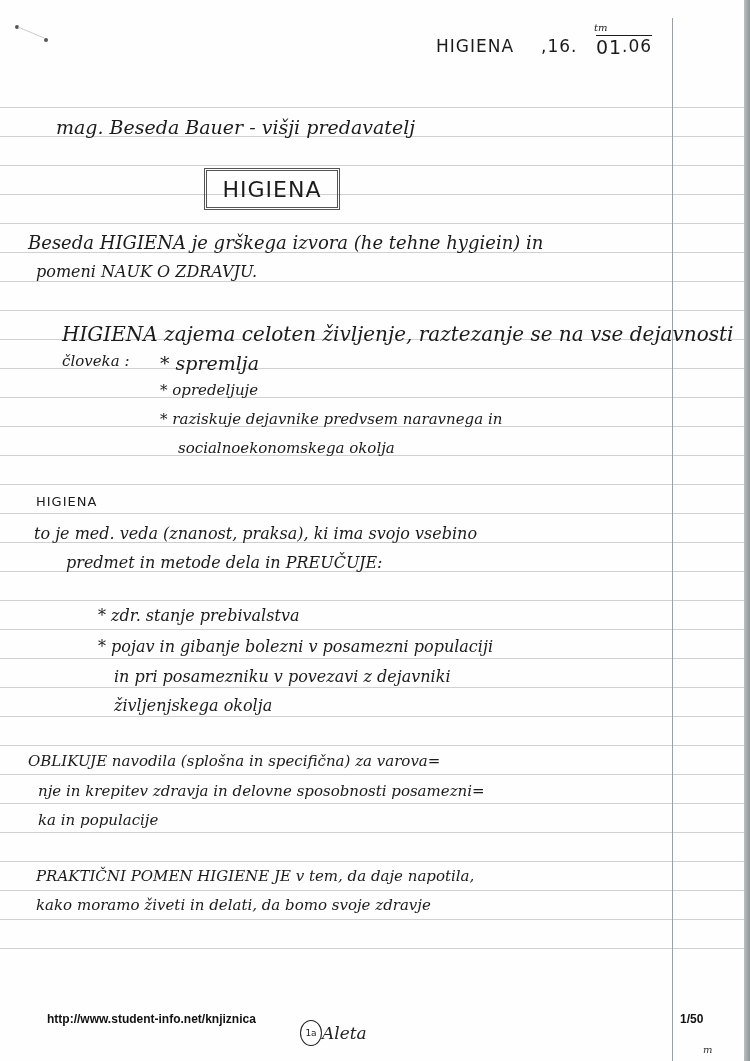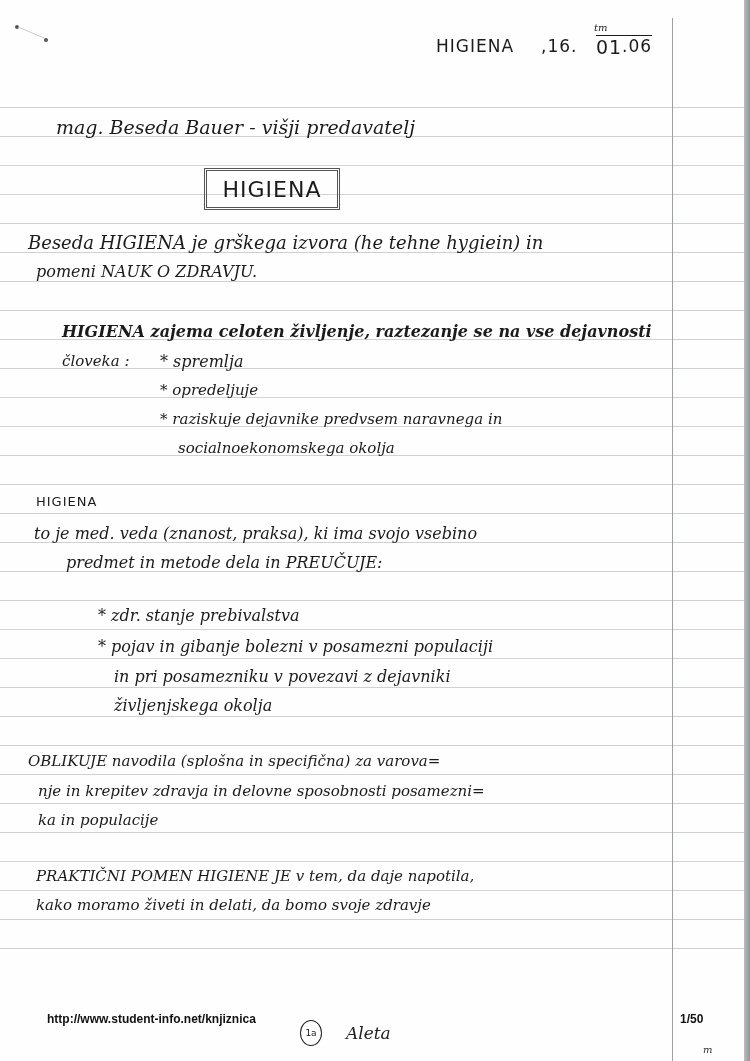--- a/index.html
+++ b/index.html
@@ -50,21 +50,21 @@
   }
   .footer-url {
     position: absolute; left: 47px; top: 1012px;
     font-family: "Liberation Sans", sans-serif; font-weight: bold; font-size: 12px; color: #111;
   }
   .footer-page {
     position: absolute; left: 680px; top: 1012px;
     font-family: "Liberation Sans", sans-serif; font-weight: bold; font-size: 12px; color: #111;
   }
   .footer-sign {
-    position: absolute; left: 300px; top: 1020px; display: flex; align-items: center; gap: 24px;
+    position: absolute; left: 300px; top: 1020px; display: flex; align-items: center; gap: 0;
   }
   .circle-num {
     width: 20px; height: 24px; border: 1.3px solid #222; border-radius: 50%;
     font-size: 9px; display: flex; align-items: center; justify-content: center;
     font-family: "DejaVu Sans", sans-serif; color: #222;
   }
   .sign-text {
     font-family: "DejaVu Serif", serif; font-style: italic; font-size: 17px; color: #222;
   }
   .scribble {
@@ -97,23 +97,23 @@
 <div class="date-sup" style="left:594px; top:22px;">tm</div>
 <div class="hw caps overline" style="left:622px; top:36px; font-size:17px;">.06</div>
 
 <div class="hw" style="left:56px; top:116px; font-size:19px;">mag. Beseda Bauer - višji predavatelj</div>
 
 <div class="title-box">HIGIENA</div>
 
 <div class="hw" style="left:28px; top:232px; font-size:18px;">Beseda HIGIENA je grškega izvora (he tehne hygiein) in</div>
 <div class="hw" style="left:36px; top:262px; font-size:16px;">pomeni NAUK O ZDRAVJU.</div>
 
-<div class="hw" style="left:62px; top:322px; font-size:16px;font-weight:bold;">HIGIENA zajema celoten življenje, raztezanje se na vse dejavnosti</div>
+<div class="hw" style="left:62px; top:322px; font-size:20px;">HIGIENA zajema celoten življenje, raztezanje se na vse dejavnosti</div>
 <div class="hw" style="left:62px; top:352px; font-size:15px;">človeka :</div>
-<div class="hw" style="left:160px; top:352px; font-size:16px;">* spremlja</div>
+<div class="hw" style="left:160px; top:352px; font-size:19px;">* spremlja</div>
 <div class="hw" style="left:160px; top:381px; font-size:15px;">* opredeljuje</div>
 <div class="hw" style="left:160px; top:410px; font-size:15px;">* raziskuje dejavnike predvsem naravnega in</div>
 <div class="hw" style="left:178px; top:439px; font-size:15px;">socialnoekonomskega okolja</div>
 
 <div class="hw caps" style="left:36px; top:494px; font-size:13px;">HIGIENA</div>
 <div class="hw" style="left:34px; top:524px; font-size:16px;">to je med. veda (znanost, praksa), ki ima svojo vsebino</div>
 <div class="hw" style="left:66px; top:553px; font-size:16px;">predmet in metode dela in PREUČUJE:</div>
 <div class="hw" style="left:98px; top:606px; font-size:16px;">* zdr. stanje prebivalstva</div>
 <div class="hw" style="left:98px; top:637px; font-size:16px;">* pojav in gibanje bolezni v posamezni populaciji</div>
 <div class="hw" style="left:114px; top:667px; font-size:16px;">in pri posamezniku v povezavi z dejavniki</div>

